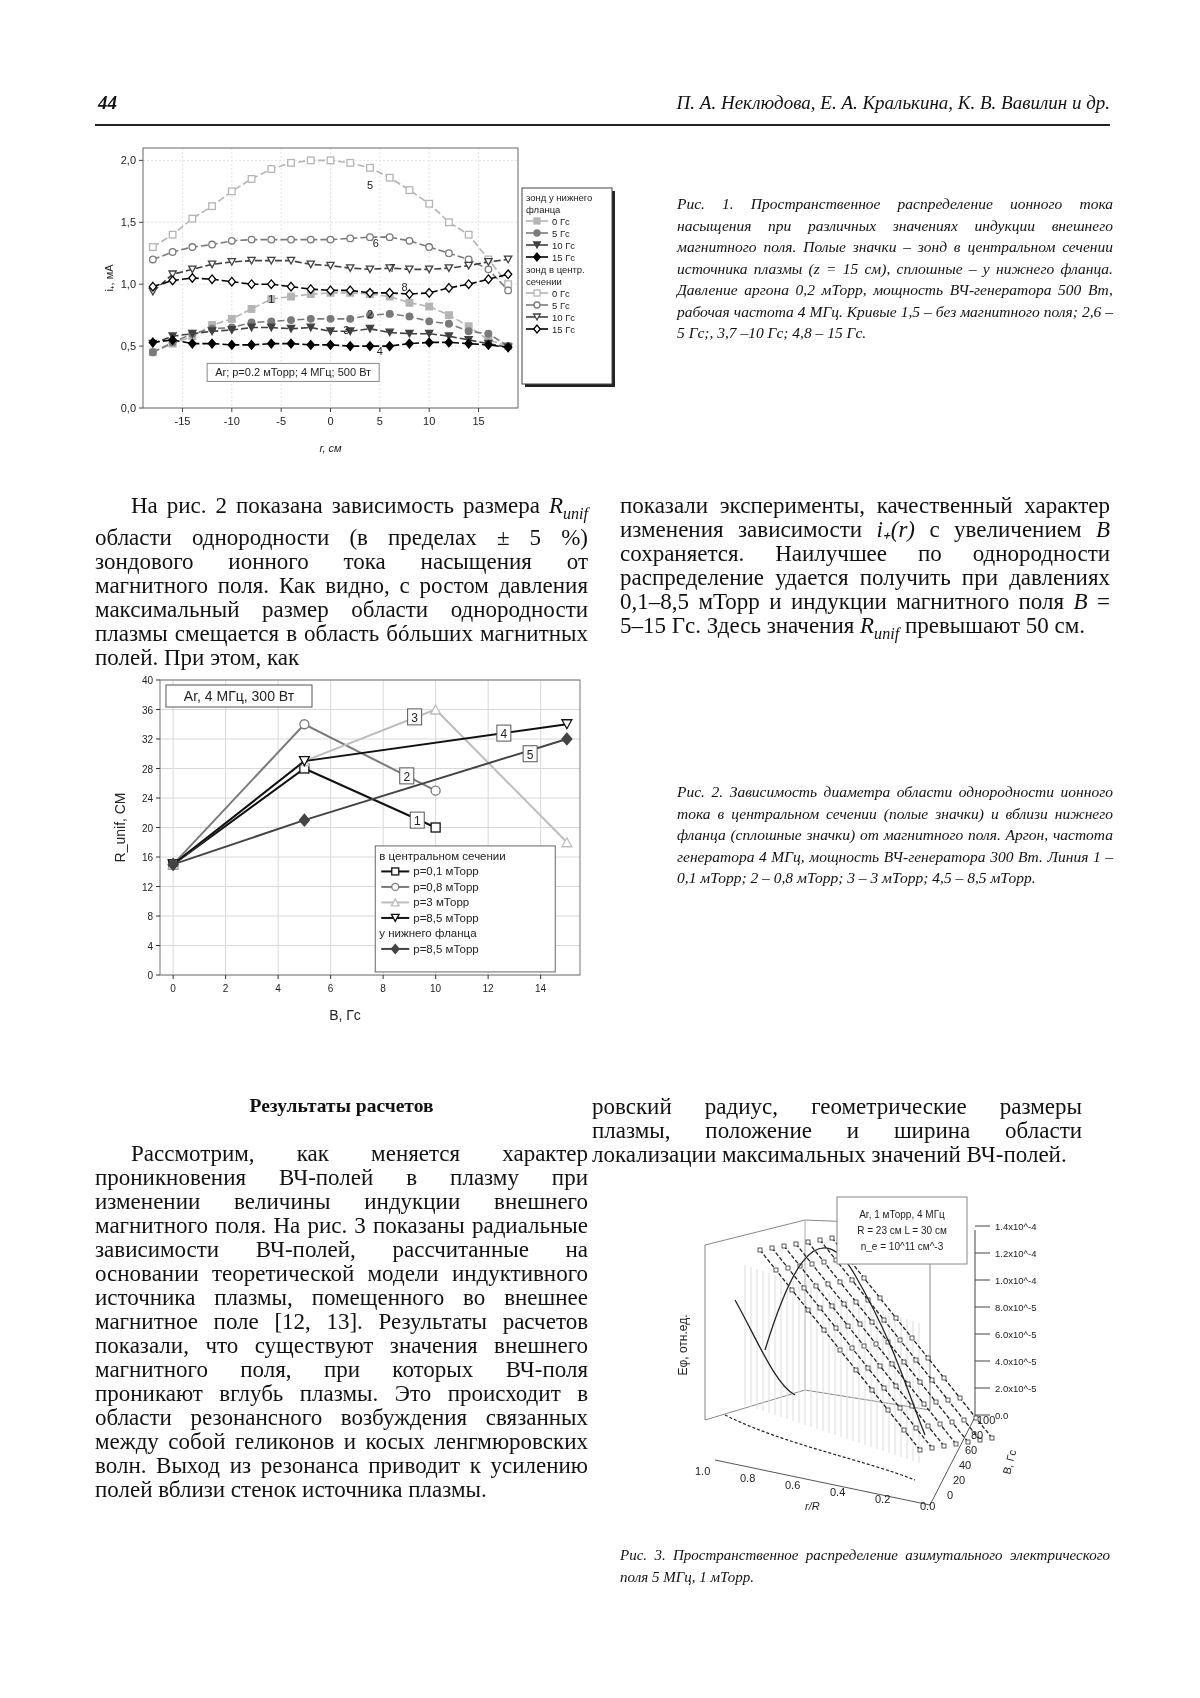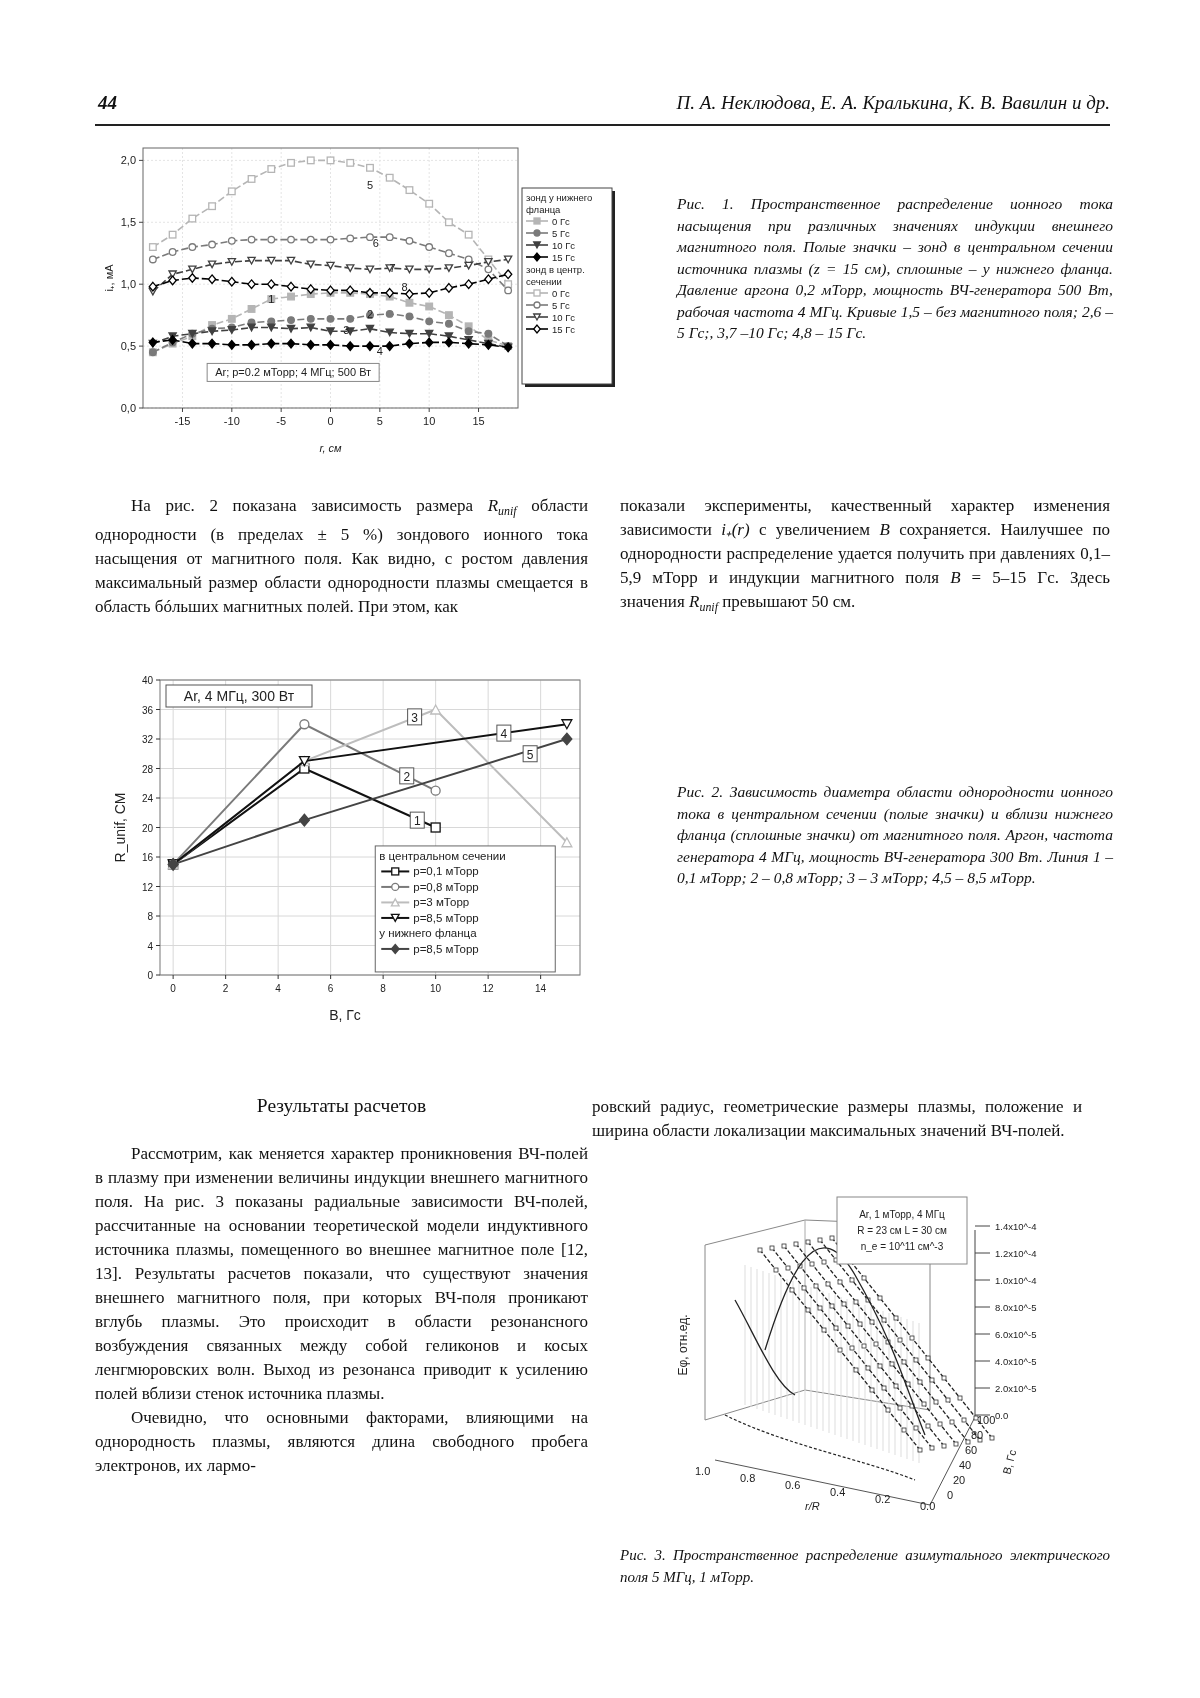--- a/index.html
+++ b/index.html
@@ -3,26 +3,26 @@
 <meta charset="utf-8">
 <style>
   html, body { margin:0; padding:0; background:#fff; }
   body { width:1200px; height:1698px; position:relative; overflow:hidden;
          font-family:"Liberation Serif", serif; color:#111; }
   .abs { position:absolute; }
   .hdr { top:92px; font-style:italic; font-size:19px; }
   #page-num { left:98px;font-weight:bold; }
   #authors { right:90px; }
   #hdr-rule { left:95px; top:124px; width:1015px; height:2px; background:#222; }
-  .body-text { font-size:17px; line-height:24px; text-align:justify; }
+  .body-text { font-size:23px; line-height:24px; text-align:justify; }
   .body-text p { margin:0; }
   .indent { text-indent:36px; }
   .caption { font-size:15.5px; line-height:21.5px; font-style:italic; font-weight:normal; text-align:justify; }
   svg text { font-family:"Liberation Sans", sans-serif; }
-  .heading { font-weight:normal; font-size:19.5px; text-align:center; }
+  .heading { font-weight:bold; font-size:19.5px; text-align:center; }
   sub { font-size:70%; font-style:italic; }
 </style>
 </head>
 <body>
 
 <div class="abs hdr" id="page-num">44</div>
 <div class="abs hdr" id="authors">П. А. Неклюдова, Е. А. Кралькина, К. В. Вавилин и др.</div>
 <div class="abs" id="hdr-rule"></div>
 
 <svg class="abs" id="fig1" style="left:95px; top:140px;" width="530" height="330">
@@ -282,21 +282,21 @@
     <polygon points="442,185.1 445.3,189 442,192.9 438.7,189" fill="#fff" stroke="#000000" stroke-width="1.3"></polygon>
     <text x="457" y="193" font-size="9.5" fill="#222">15 Гс</text>
   </svg>
 
 <div class="abs caption" style="left:677px; top:193px; width:436px;">Рис. 1. Пространственное распределение ионного тока насыщения при различных значениях индукции внешнего магнитного поля. Полые значки – зонд в центральном сечении источника плазмы (z = 15 см), сплошные – у нижнего фланца. Давление аргона 0,2 мТорр, мощность ВЧ-генератора 500 Вт, рабочая частота 4 МГц. Кривые 1,5 – без магнитного поля; 2,6 – 5 Гс;, 3,7 –10 Гс; 4,8 – 15 Гс.</div>
 
 <div class="abs body-text" style="left:95px; top:494px; width:493px;">
   <p class="indent"><span>На рис. 2 показана зависимость размера </span><i><span>R</span><sub>unif</sub></i> <span>области однородности (в пределах ± 5 %) зондового ионного тока насыщения от магнитного поля. Как видно, с ростом давления максимальный размер области однородности плазмы смещается в область бóльших магнитных полей. При этом, как</span></p>
 </div>
 <div class="abs body-text" style="left:620px; top:494px; width:490px;">
-  <p><span>показали эксперименты, качественный характер изменения зависимости </span><i>i₊(r)</i><span> с увеличением </span><i>B</i><span> сохраняется. Наилучшее по однородности распределение удается получить при давлениях 0,1–5,9 мТорр и индукции магнитного поля </span><i>B</i><span> = 5–15 Гс. Здесь значения </span><i><span>R</span><sub>unif</sub></i><span> превышают 50 см.</span></p>
+  <p><span>показали эксперименты, качественный характер изменения зависимости </span><i>i₊(r)</i><span> с увеличением </span><i>B</i><span> сохраняется. Наилучшее по однородности распределение удается получить при давлениях 0,1–8,5 мТорр и индукции магнитного поля </span><i>B</i><span> = 5–15 Гс. Здесь значения </span><i><span>R</span><sub>unif</sub></i><span> превышают 50 см.</span></p>
 </div>
 
 <svg class="abs" id="fig2" style="left:100px; top:670px;" width="530" height="395">
     <line x1="73.125" x2="73.125" y1="10" y2="305" stroke="#d8d8d8"></line>
     <line x1="125.625" x2="125.625" y1="10" y2="305" stroke="#d8d8d8"></line>
     <line x1="178.125" x2="178.125" y1="10" y2="305" stroke="#d8d8d8"></line>
     <line x1="230.625" x2="230.625" y1="10" y2="305" stroke="#d8d8d8"></line>
     <line x1="283.125" x2="283.125" y1="10" y2="305" stroke="#d8d8d8"></line>
     <line x1="335.625" x2="335.625" y1="10" y2="305" stroke="#d8d8d8"></line>
     <line x1="388.125" x2="388.125" y1="10" y2="305" stroke="#d8d8d8"></line>
@@ -415,21 +415,20 @@
     <polygon points="295.25,274.3875 299.1,278.9375 295.25,283.4875 291.4,278.9375" fill="#444444" stroke="#444444" stroke-width="1.3"></polygon>
     <text x="313.25" y="282.9375" font-size="11.5" fill="#222">p=8,5 мТорр</text>
   </svg>
 
 <div class="abs caption" style="left:677px; top:781px; width:436px;">Рис. 2. Зависимость диаметра области однородности ионного тока в центральном сечении (полые значки) и вблизи нижнего фланца (сплошные значки) от магнитного поля. Аргон, частота генератора 4 МГц, мощность ВЧ-генератора 300 Вт. Линия 1 – 0,1 мТорр; 2 – 0,8 мТорр; 3 – 3 мТорр; 4,5 – 8,5 мТорр.</div>
 
 <div class="abs heading" style="left:95px; top:1095px; width:493px;">Результаты расчетов</div>
 
 <div class="abs body-text" style="left:95px; top:1142px; width:493px;">
   <p class="indent">Рассмотрим, как меняется характер проникновения ВЧ-полей в плазму при изменении величины индукции внешнего магнитного поля. На рис. 3 показаны радиальные зависимости ВЧ-полей, рассчитанные на основании теоретической модели индуктивного источника плазмы, помещенного во внешнее магнитное поле [12, 13]. Результаты расчетов показали, что существуют значения внешнего магнитного поля, при которых ВЧ-поля проникают вглубь плазмы. Это происходит в области резонансного возбуждения связанных между собой геликонов и косых ленгмюровских волн. Выход из резонанса приводит к усилению полей вблизи стенок источника плазмы.</p>
-  <p class="indent">Очевидно, что основными факторами, влияющими на однородность плазмы, являются длина свободного пробега электронов, их лармо-</p>
 </div>
 
 <div class="abs body-text" style="left:592px; top:1095px; width:490px;">ровский радиус, геометрические размеры плазмы, положение и ширина области локализации максимальных значений ВЧ-полей.</div>
 
 <svg class="abs" id="fig3" style="left:665px; top:1185px;" width="470" height="330">
     <polyline points="40,60 140,35 265,40 265,225 140,205 40,235 40,60" fill="none" stroke="#888"></polyline>
     <line x1="140" y1="35" x2="140" y2="205" stroke="#aaa"></line>
     <polyline points="50,275 265,320 310,232" fill="none" stroke="#555"></polyline>
     <line x1="310" y1="45" x2="310" y2="232" stroke="#444"></line>
     <line x1="80" y1="80" x2="80" y2="220" stroke="#ddd"></line>

